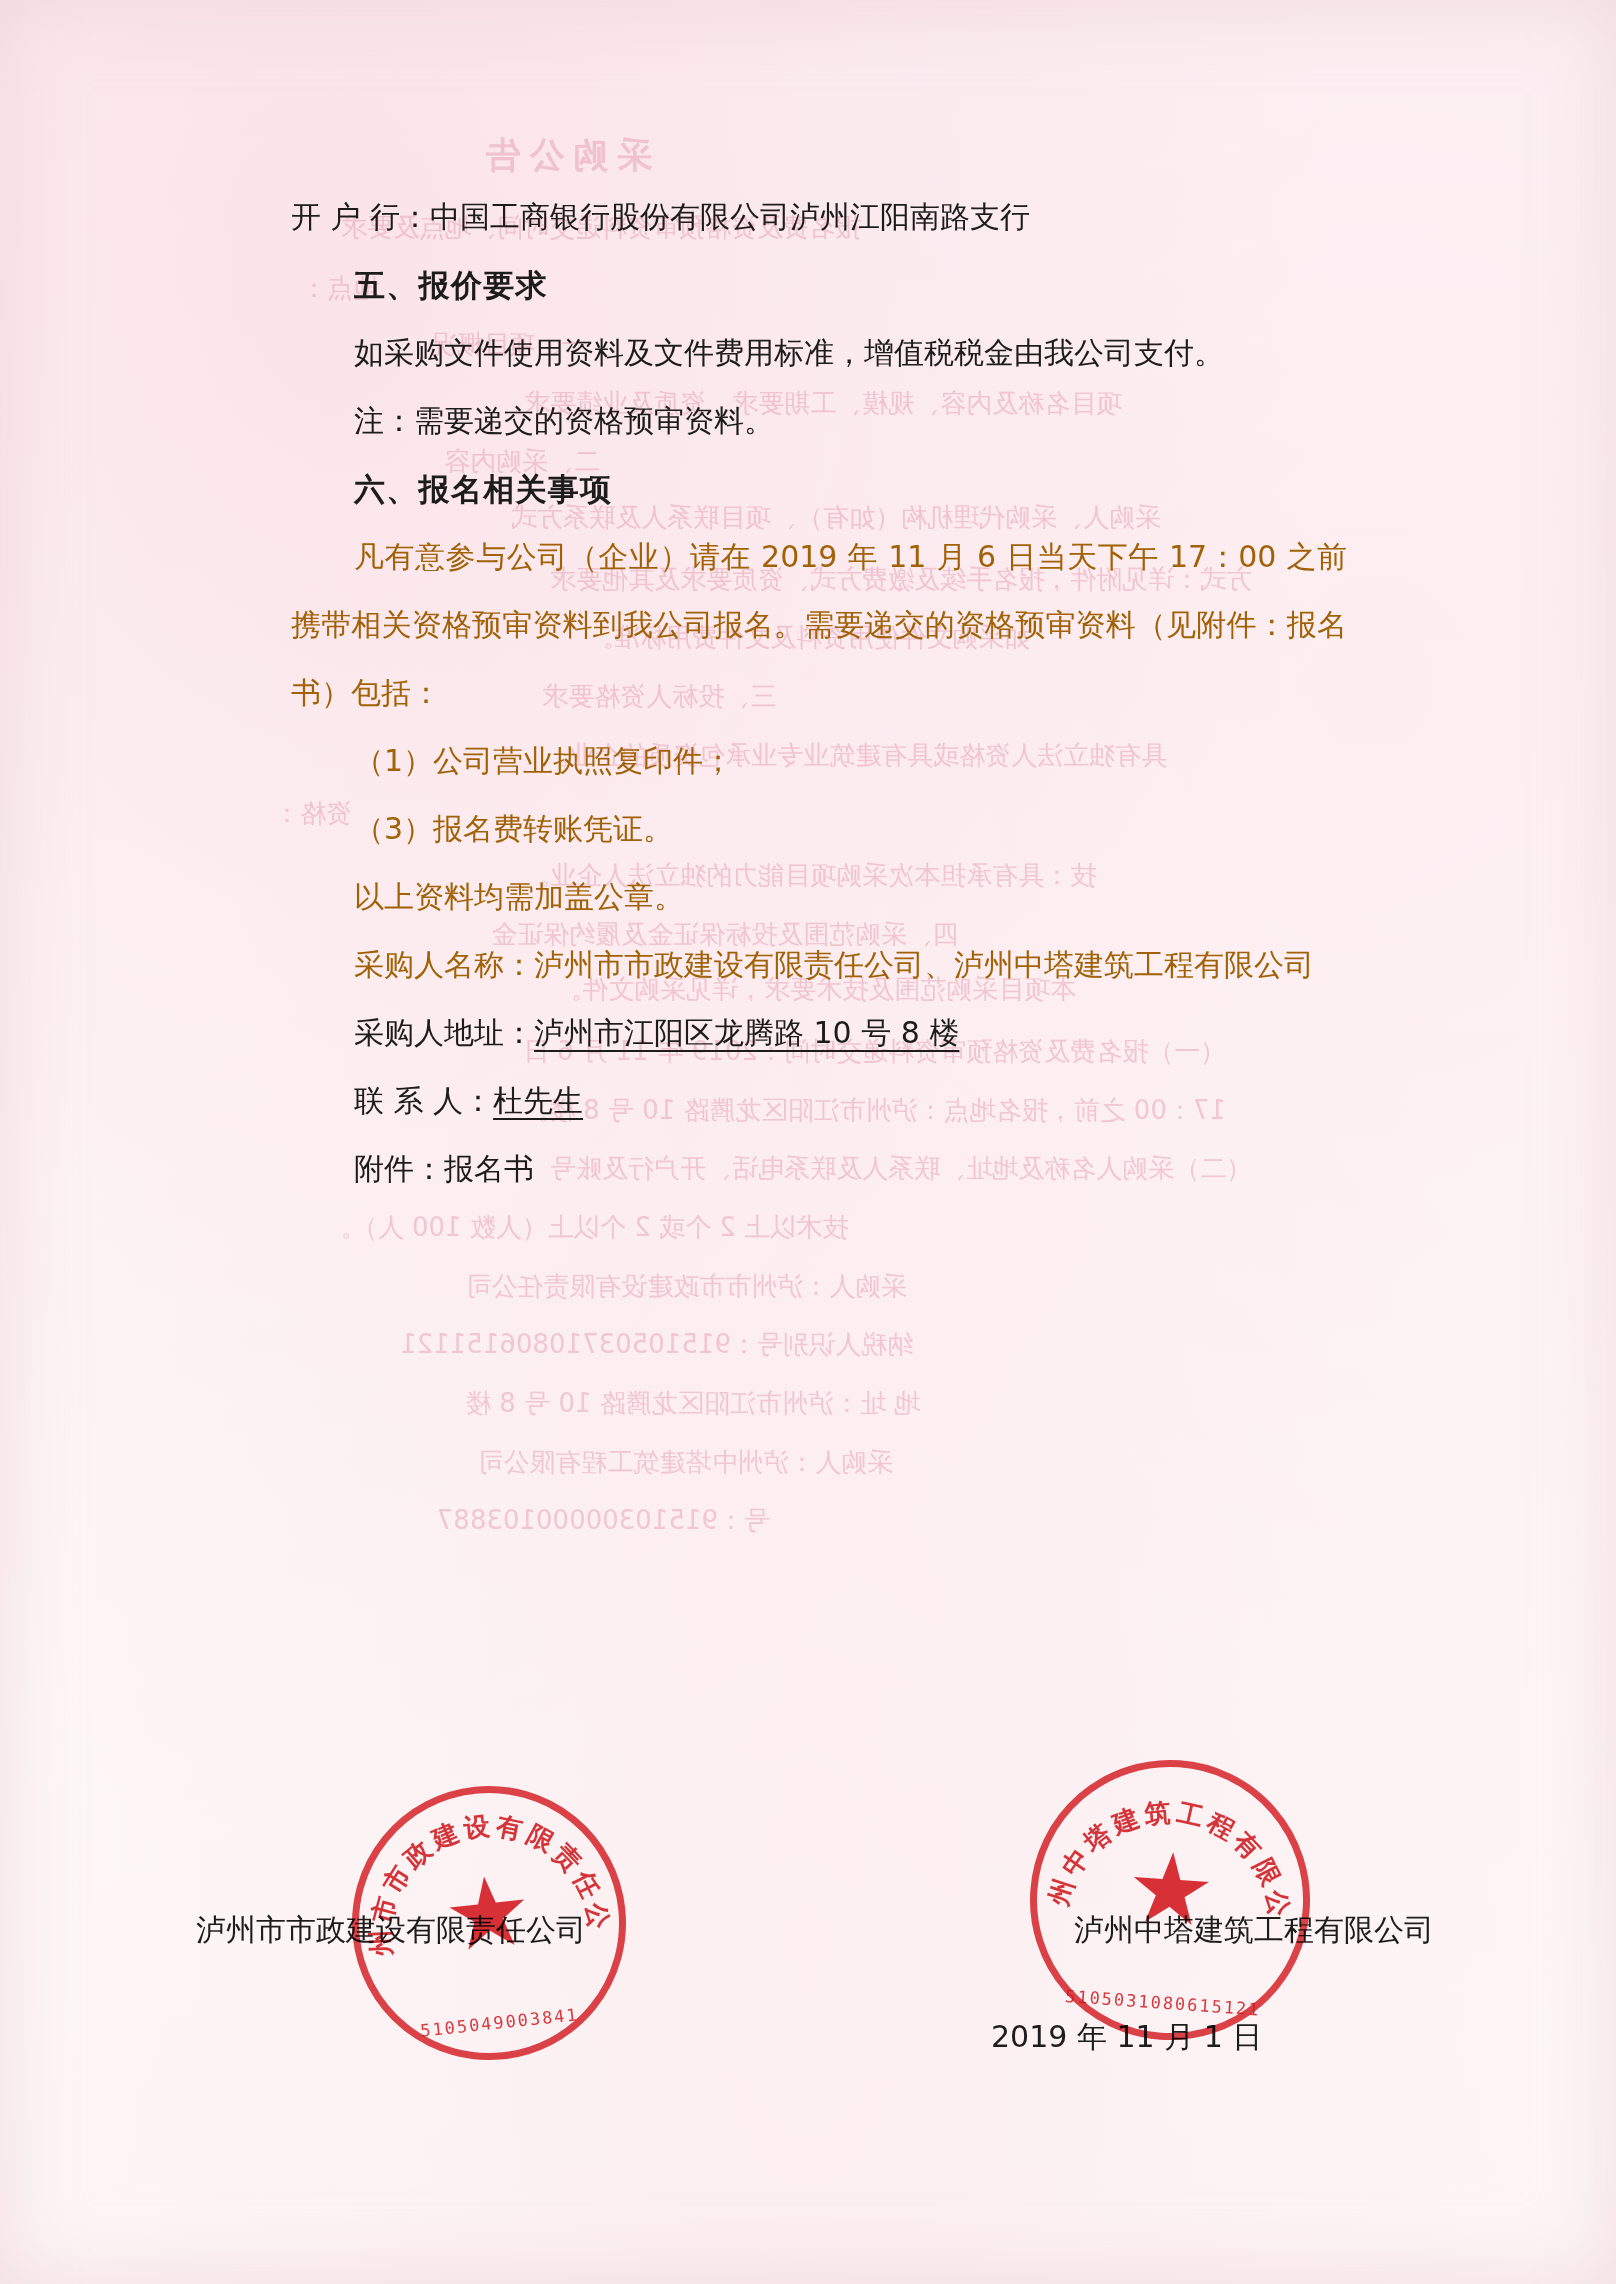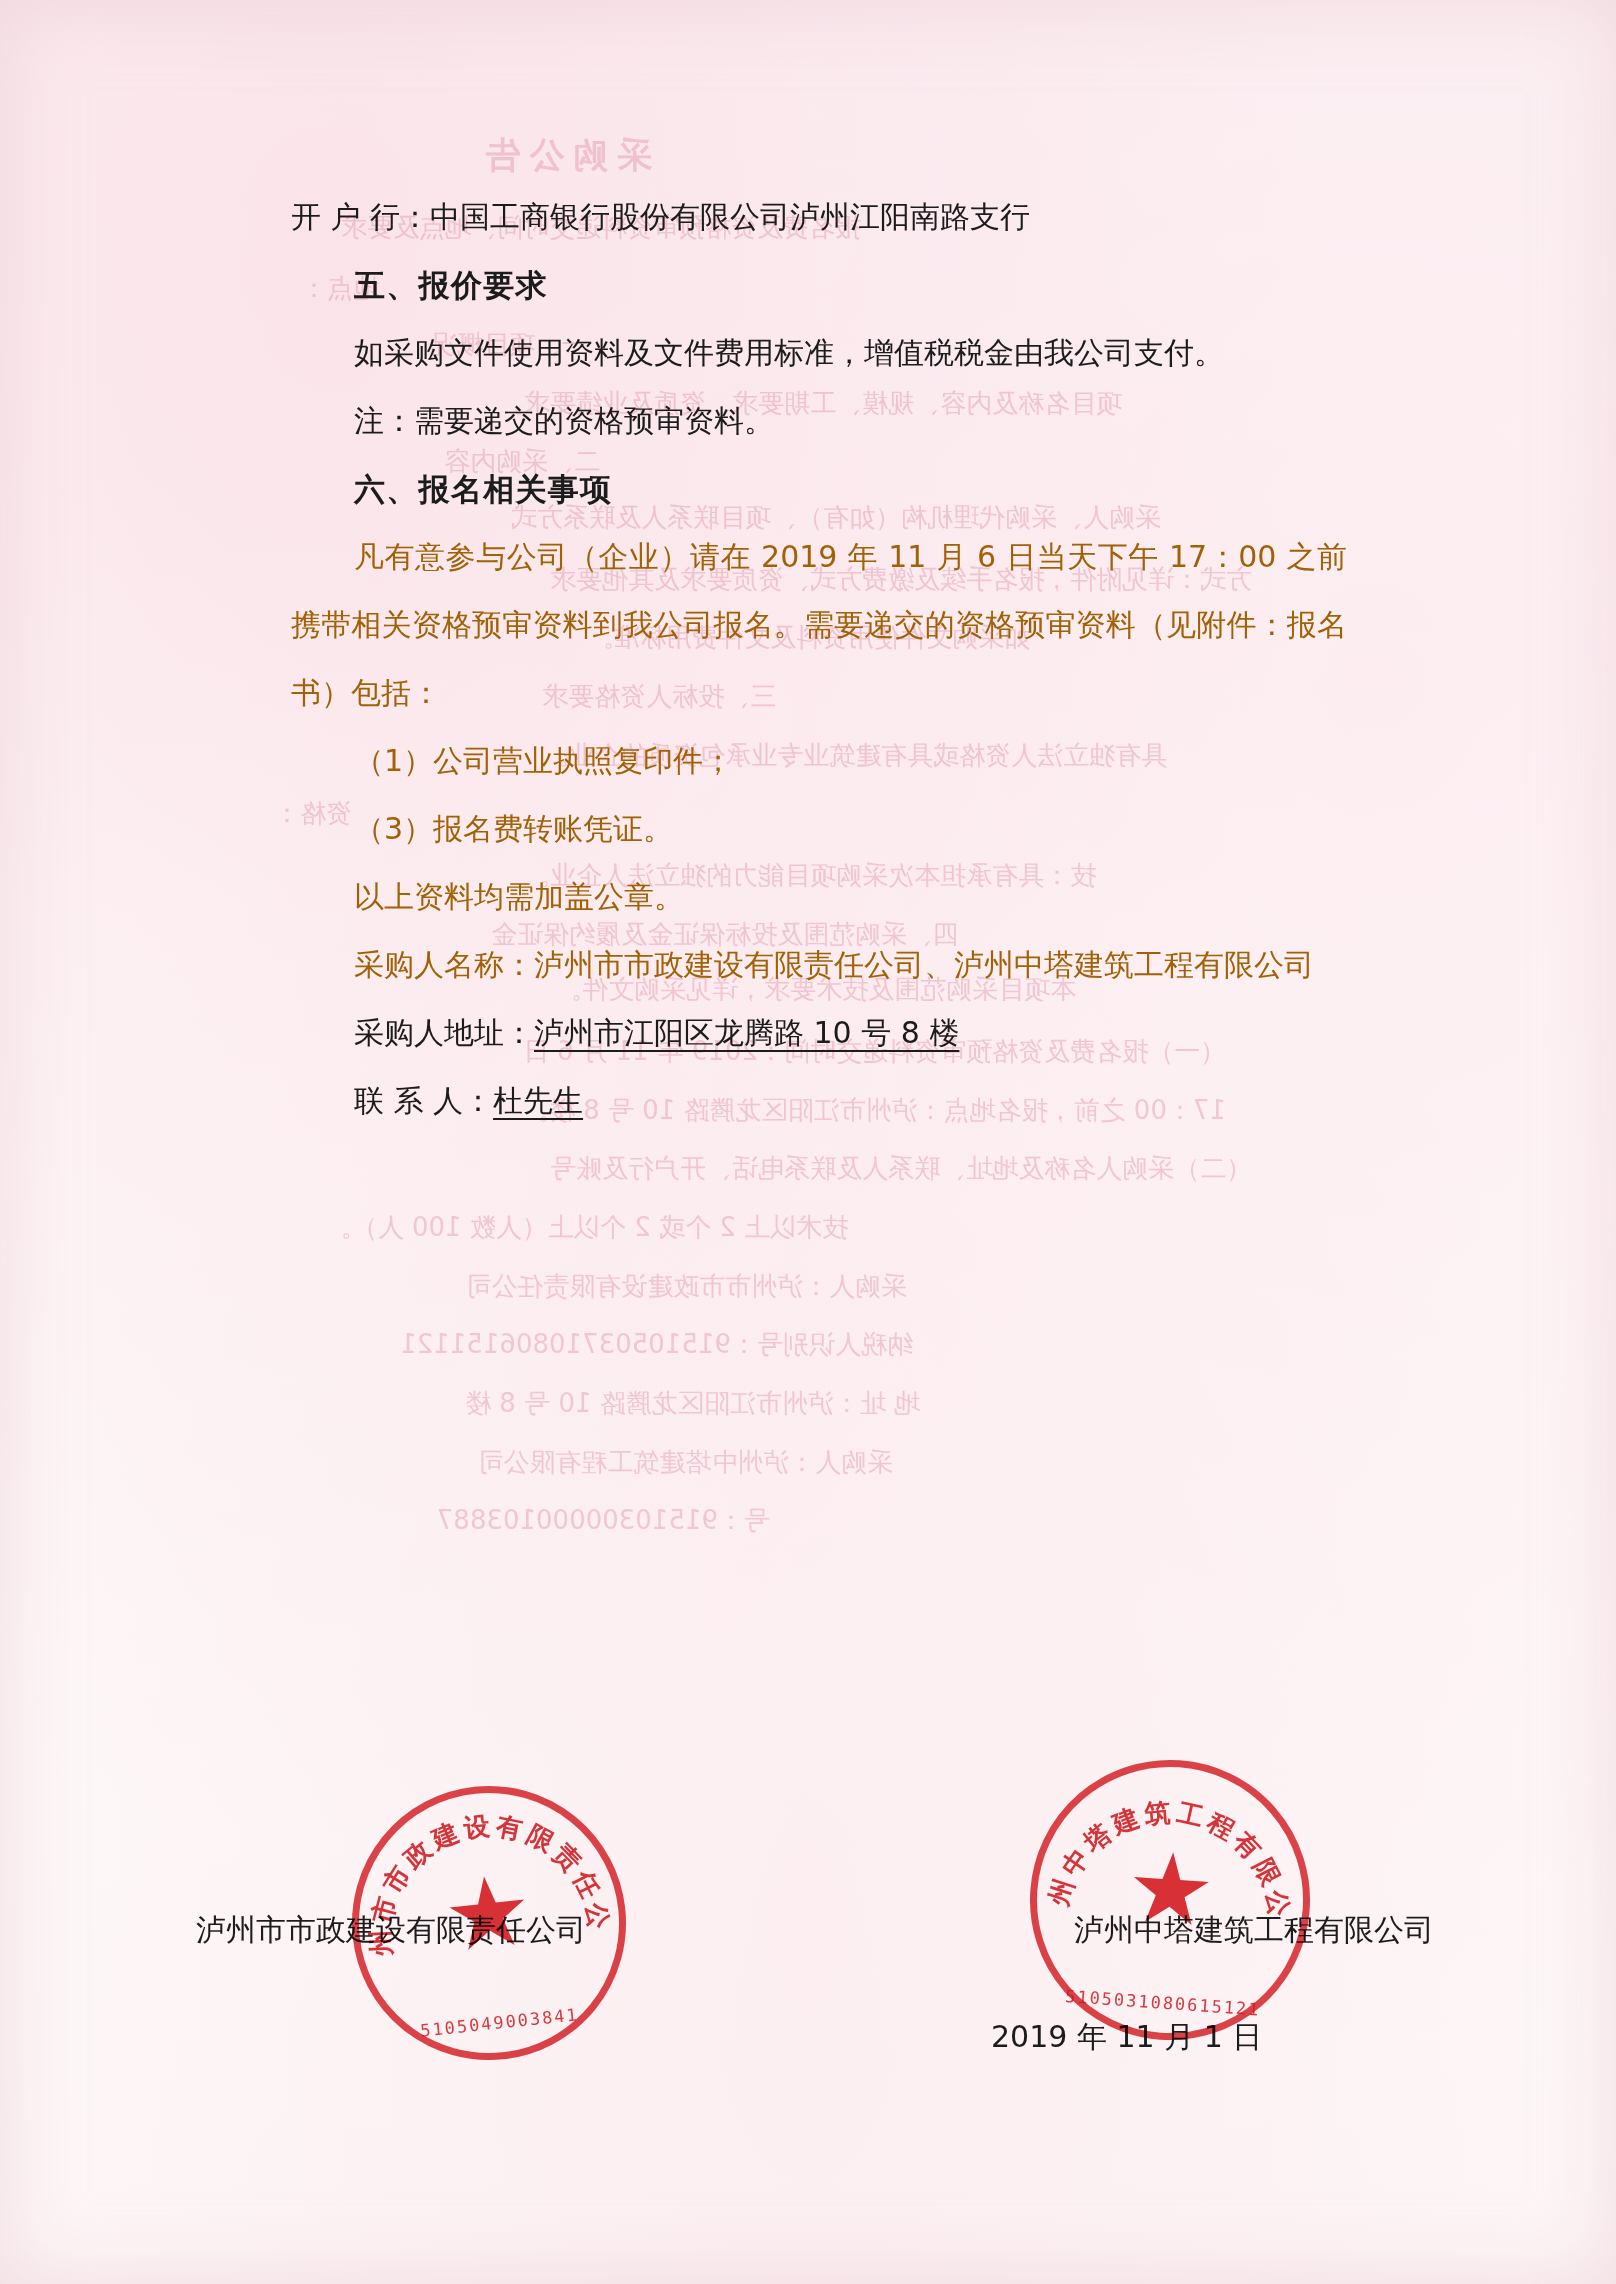--- a/index.html
+++ b/index.html
@@ -224,20 +224,23 @@
 
     <div class="line indent">
       <span>采购人地址：</span><span class="uline">泸州市江阳区龙腾路 10 号 8 楼</span>
     </div>
 
     <div class="line indent">
       <span>联  系  人：</span><span class="uline">杜先生</span>
     </div>
 
 
+    <div class="line indent">
+      <span>附件：</span><span>报名书</span>
+    </div>
   </div>
 
   <div class="sign-row">
     <span>泸州市市政建设有限责任公司</span>
     <span>泸州中塔建筑工程有限公司</span>
   </div>
   <div class="date-row">2019 年 11 月 1 日</div>
 
   <div class="seal seal-left">
     <svg class="seal-arc" viewBox="0 0 420 420">

